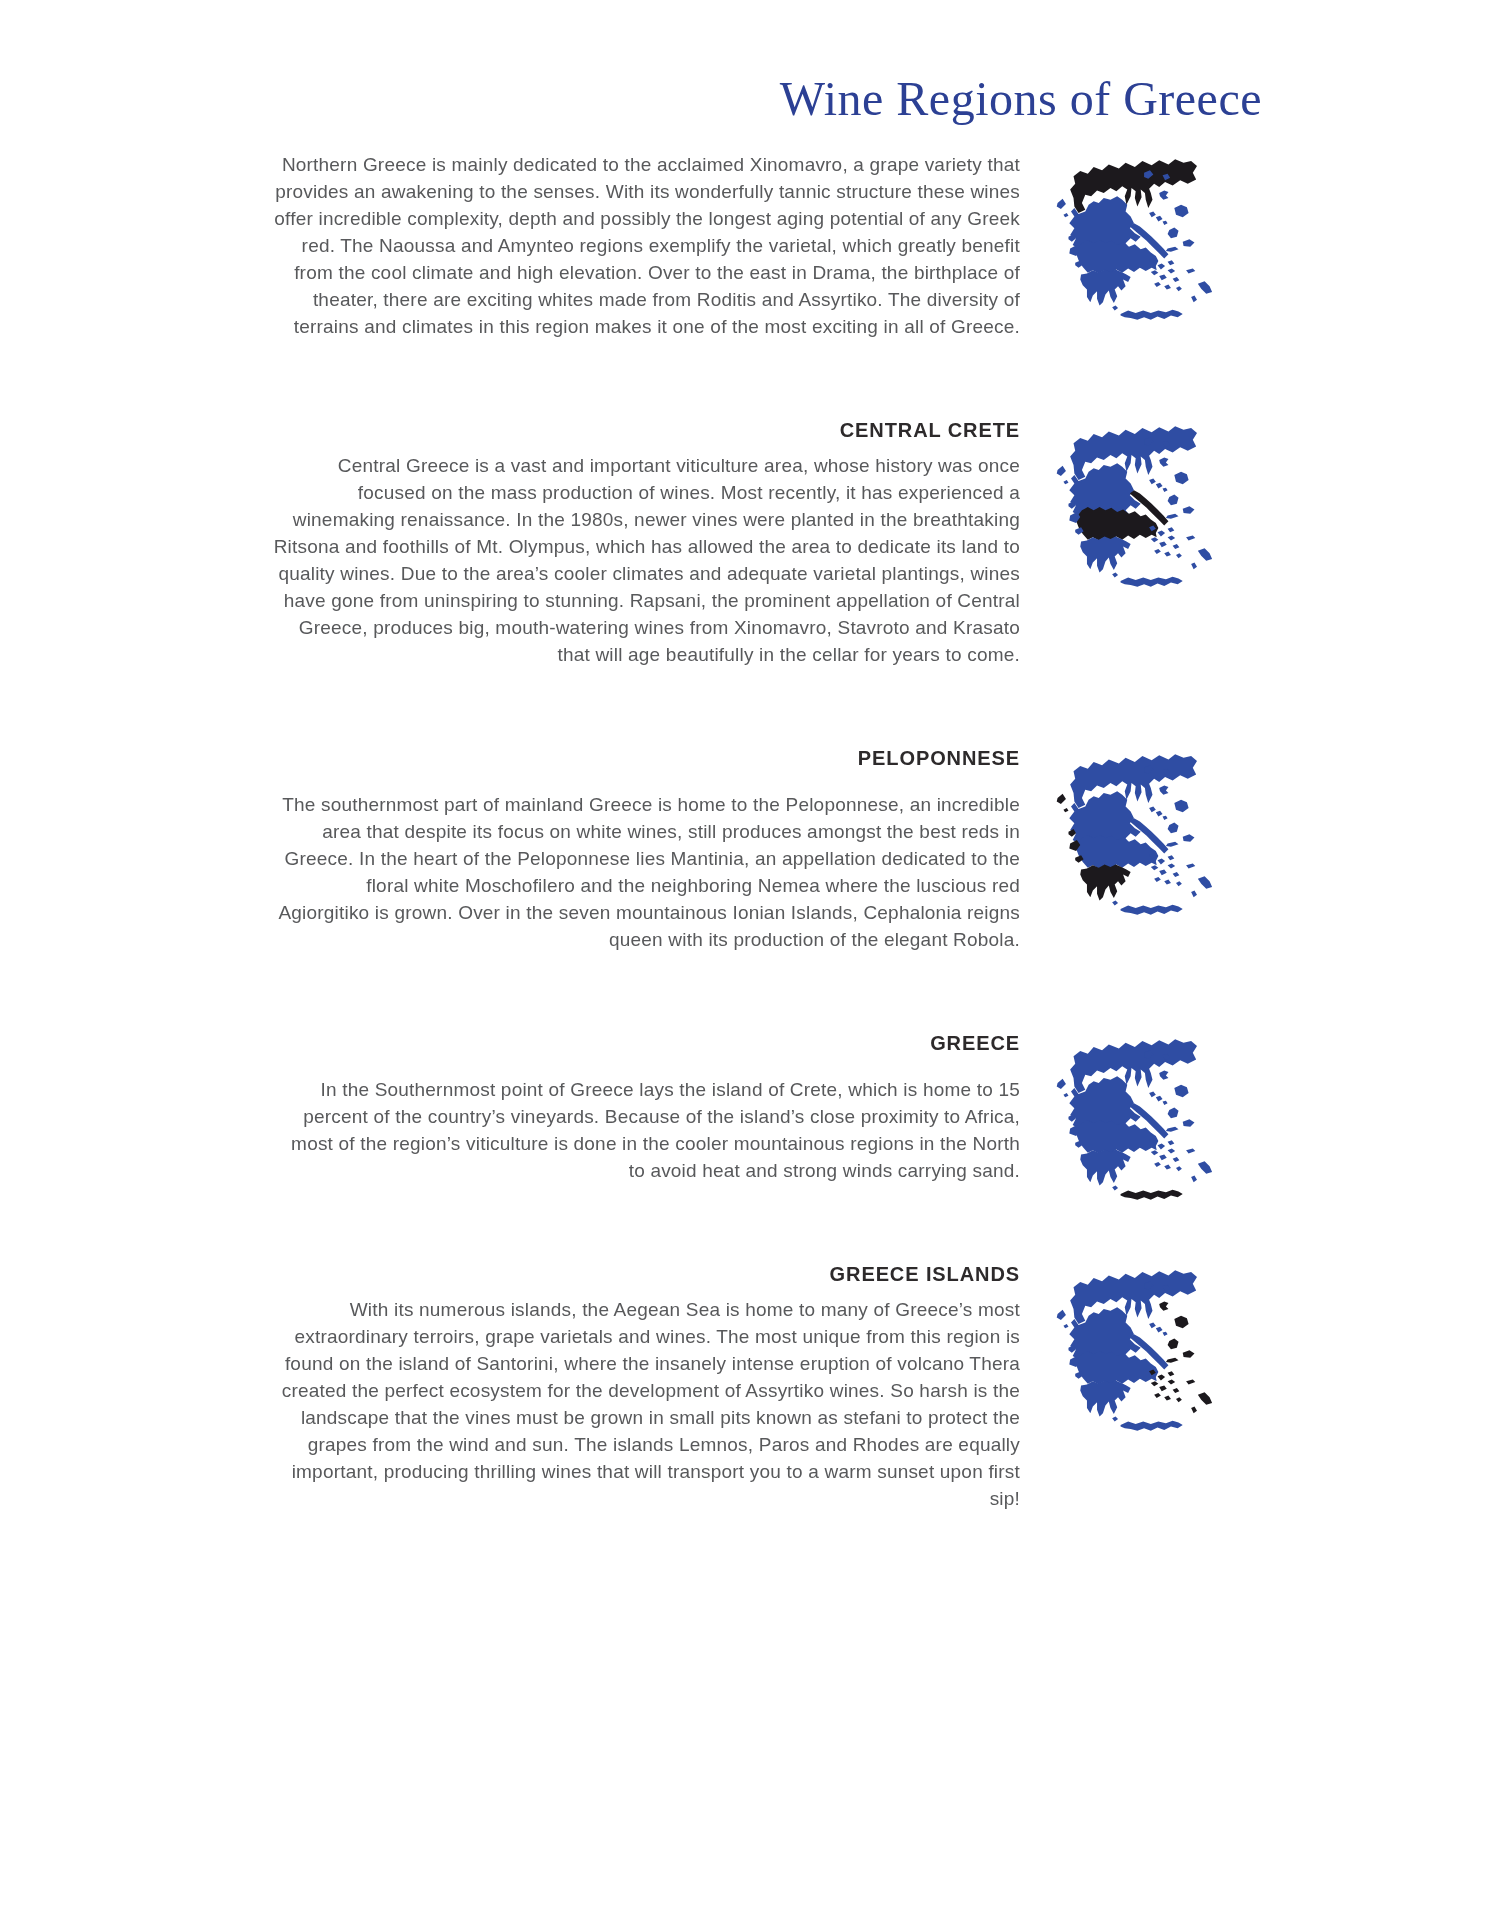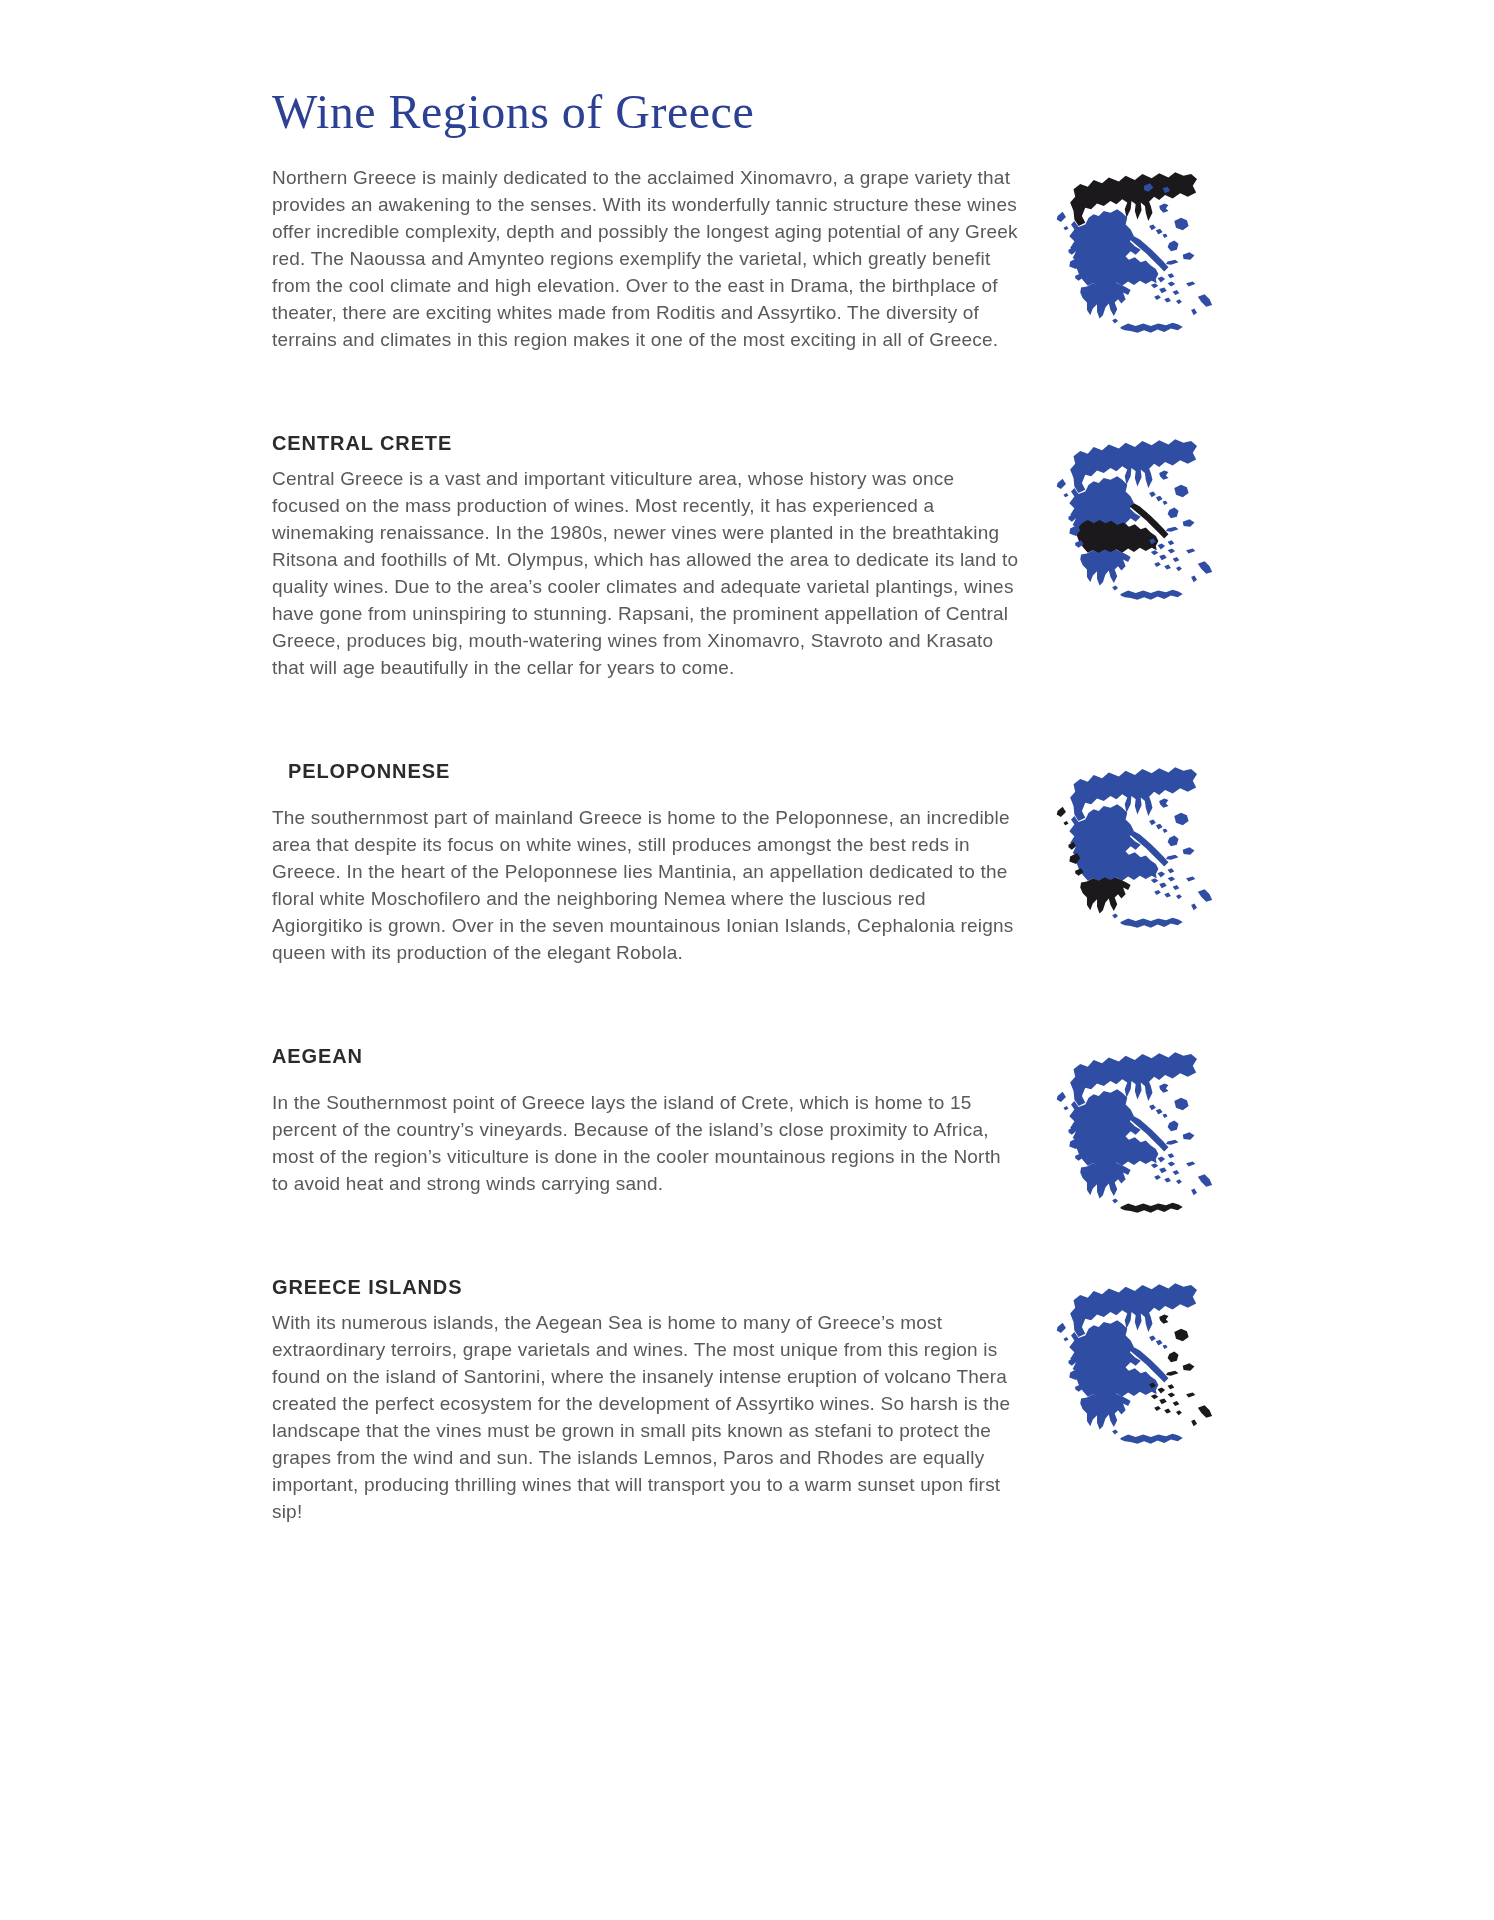--- a/index.html
+++ b/index.html
@@ -9,22 +9,23 @@
     -webkit-font-smoothing: antialiased;
   }
   .page {
     position: relative;
     width: 1494px; height: 1920px;
     background: #ffffff;
     overflow: hidden;
   }
   .content {
     position: absolute;
-    left: 272px; top: 84px;
+    left: 272px; top: 71px;
     width: 990px;
+    text-align: right;
   }
   h1.page-title {
     font-family: "Liberation Serif", serif;
     font-weight: 500;
     font-size: 48px;
     line-height: 56px;
     letter-spacing: 0.5px;
     color: #2c4094;
     margin: 0 0 24px 0;
   }
@@ -118,21 +119,21 @@
               <path d="M84,188 L93,184 102,187 111,184 120,187 129,184 138,186 146,183 153,185 158,188 152,192 144,190 136,194 128,191 120,195 112,192 104,195 96,193 89,192 84,190 Z" fill="#2f4da3"></path>
               <path d="M9,56 L15,51 19,57 13,63 8,60 Z M16,70 L20,68 22,71 18,73 Z M22,96 L28,93 31,98 26,102 22,99 Z M24,110 L32,106 36,112 31,119 23,116 Z M30,127 L37,124 40,129 34,133 30,130 Z" fill="#1c191d"></path>
               <path d="M112,20 L119,17 123,22 117,27 112,25 Z M134,23 L140,21 143,26 137,29 Z M118,68 L123,66 126,70 121,73 Z M126,73 L131,71 134,75 129,78 Z M134,78 L138,77 140,80 136,82 Z M74,180 L78,178 81,181 77,184 Z" fill="#2f4da3"></path>
               <path d="M130,44 L136,41 141,43 138,47 141,50 135,52 131,48 Z M148,62 L156,58 163,61 165,68 158,73 150,70 Z M142,88 L148,85 153,89 151,96 144,98 140,93 Z M158,102 L166,99 172,103 167,108 159,107 Z M140,110 L149,108 153,111 144,114 138,113 Z M118,124 L123,122 126,126 121,129 Z M128,130 L133,128 137,131 132,135 Z M140,126 L145,124 148,128 143,130 Z M120,138 L125,136 129,139 124,142 Z M130,143 L136,141 139,145 133,148 Z M140,136 L145,134 149,137 144,140 Z M146,146 L151,144 154,148 149,150 Z M124,152 L129,150 132,153 127,156 Z M136,155 L141,153 144,157 139,159 Z M150,157 L154,155 157,158 153,161 Z M162,136 L170,134 173,137 165,140 Z M168,168 L172,166 175,171 171,174 Z M176,152 L184,149 190,155 193,162 186,164 180,158 Z" fill="#2f4da3"></path>
             </svg>
           </div>
   </section>
 
   <section class="region-section gap">
     <div class="text-col">
-      <h2 class="section-heading" style="color: rgb(45, 42, 43);">AEGEAN</h2>
+      <h2 class="section-heading" style="color: rgb(45, 42, 43);">GREECE</h2>
       <p class="section-body" style="color: rgb(88, 89, 91);">In the Southernmost point of Greece lays the island of Crete, which is home to 15 percent of the country’s vineyards. Because of the island’s close proximity to Africa, most of the region’s viticulture is done in the cooler mountainous regions in the North to avoid heat and strong winds carrying sand.</p>
     </div>
     <div class="map">
             <svg viewBox="0 0 200 200" width="168" height="168">
               <path d="M29,62 L34,69 42,66 46,58 52,54 58,56 64,50 72,52 80,48 86,52 92,58 90,66 96,72 100,80 95,86 101,92 108,96 102,102 96,98 90,104 95,110 89,116 83,112 76,118 70,114 63,120 57,115 50,121 53,128 47,133 43,126 36,129 38,121 31,118 34,110 27,106 31,98 24,94 29,86 23,80 29,72 25,66 Z" fill="#2f4da3"></path>
               <path d="M28,50 L24,40 30,33 28,24 36,18 45,21 52,13 62,17 70,10 82,15 90,8 101,13 110,6 121,11 130,5 141,10 149,4 159,8 168,6 175,12 170,20 174,28 164,33 155,29 146,35 137,31 130,37 124,33 118,39 120,44 122,52 117,62 114,52 113,44 108,40 109,49 104,60 101,50 102,42 97,38 96,48 91,58 89,48 92,40 86,36 79,42 72,38 64,44 56,41 49,48 42,46 38,56 42,64 34,68 29,60 Z" fill="#2f4da3"></path>
               <path d="M38,104 L45,100 52,104 59,100 66,104 73,101 80,106 87,103 94,108 101,105 108,111 114,109 120,115 126,119 129,125 126,131 127,136 121,133 114,137 107,133 100,138 93,134 86,139 79,135 72,140 65,136 58,140 51,136 45,139 39,132 34,124 31,116 34,109 Z" fill="#2f4da3"></path>
               <path d="M100,80 L107,84 114,90 121,96 128,103 135,110 141,117 136,122 129,115 122,108 115,101 108,95 101,89 95,84 Z" fill="#2f4da3"></path>
               <path d="M44,140 L51,136 58,139 65,135 72,138 78,135 85,138 91,141 96,144 93,150 87,147 90,155 85,160 81,155 77,159 80,167 76,175 72,168 70,160 66,165 63,174 59,178 56,170 56,161 51,166 48,174 44,168 44,159 39,154 36,147 37,141 Z" fill="#2f4da3"></path>
               <path d="M84,188 L93,184 102,187 111,184 120,187 129,184 138,186 146,183 153,185 158,188 152,192 144,190 136,194 128,191 120,195 112,192 104,195 96,193 89,192 84,190 Z" fill="#1c191d"></path>

